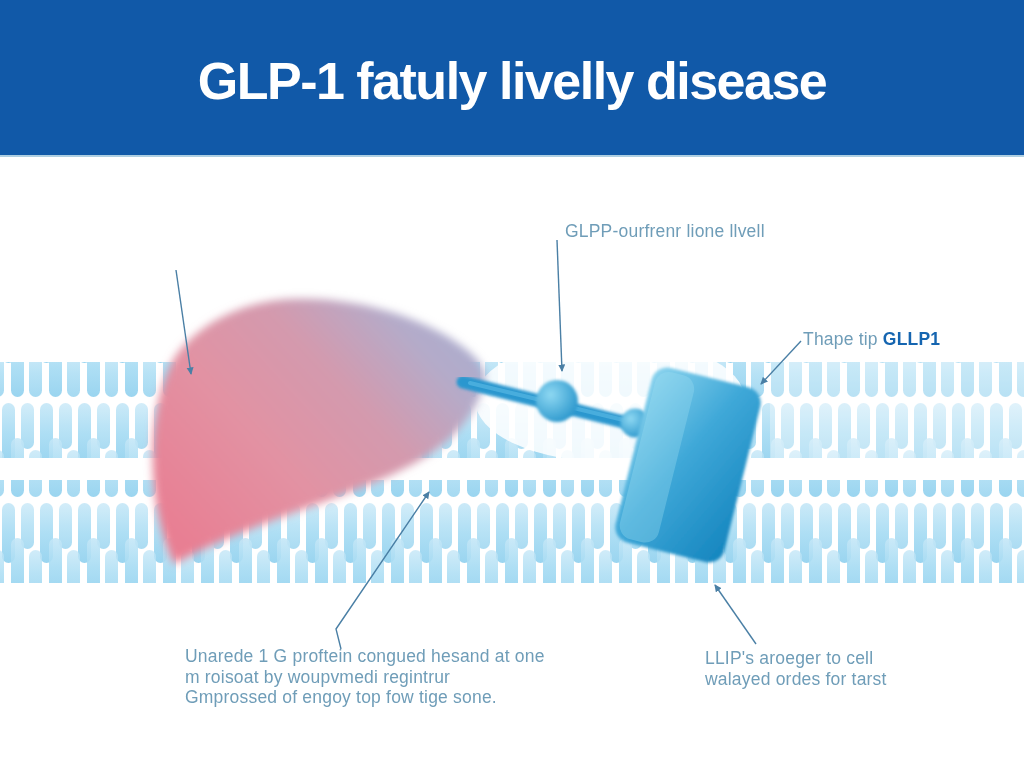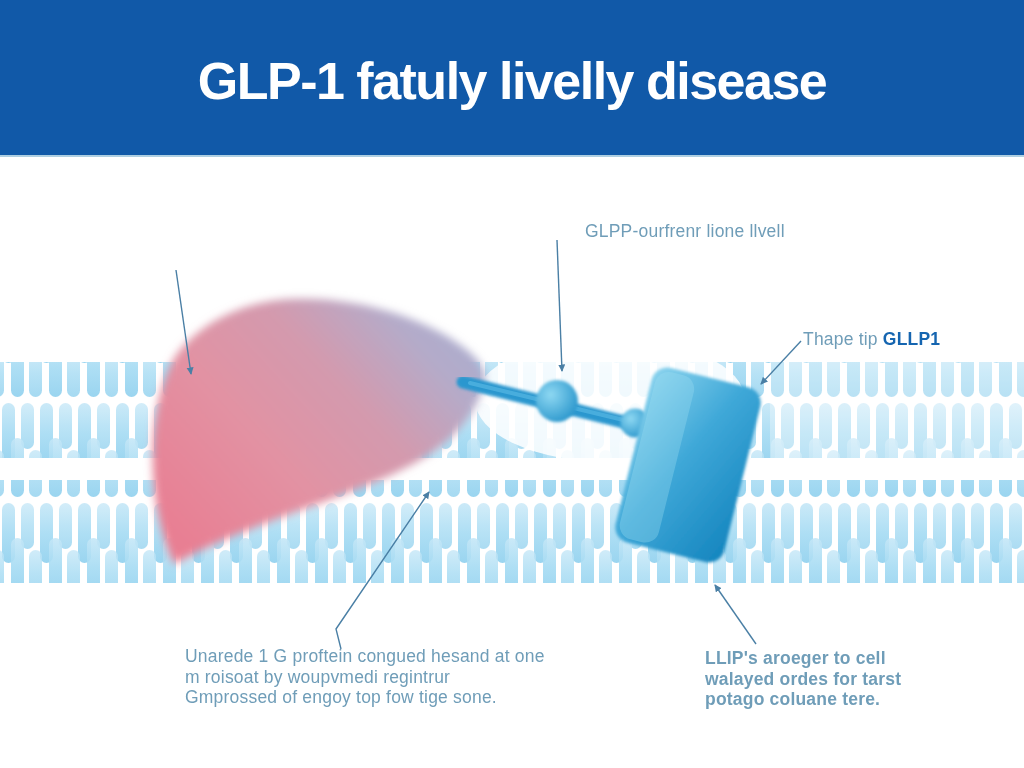--- a/index.html
+++ b/index.html
@@ -95,33 +95,32 @@
     <line x1="801" y1="341" x2="761" y2="384" stroke="#4a7fa5" stroke-width="1.4" marker-end="url(#arr)"></line>
     <polyline points="341,649 336,629 429,492" fill="none" stroke="#4a7fa5" stroke-width="1.4" marker-end="url(#arr)"></polyline>
     <line x1="756" y1="644" x2="715" y2="585" stroke="#4a7fa5" stroke-width="1.4" marker-end="url(#arr)"></line>
   </svg>
 
   <div class="header">
     <h1>GLP-1 fatuly livelly disease</h1>
   </div>
 
 
-  <div class="lbl" style="left:565px;top:221px;margin-left:20px;">
+  <div class="lbl" style="left:565px;top:221px;">
     <span class="ln">GLPP-ourfrenr lione llvell</span>
   </div>
 
   <div class="lbl" style="left:803px;top:329px;text-align:center;">
     <span>Thape tip </span><span class="bold-accent">GLLP1</span>
   </div>
 
   <div class="lbl lbl-center" style="left:185px;top:646px;width:380px;">
     <span class="ln">Unarede 1 G proftein congued hesand at one</span>
     <span class="ln">m roisoat by woupvmedi regintrur</span>
     <span class="ln">Gmprossed of engoy top fow tige sone.</span>
   </div>
 
-  <div class="lbl" style="left:705px;top:648px;font-weight:bold;">
+  <div class="lbl" style="left:705px;top:648px;">
     <span class="ln">LLIP's aroeger to cell</span>
     <span class="ln">walayed ordes for tarst</span>
-    <span class="ln">potago coluane tere.</span>
   </div>
 
 </div>
 
 </body></html>

